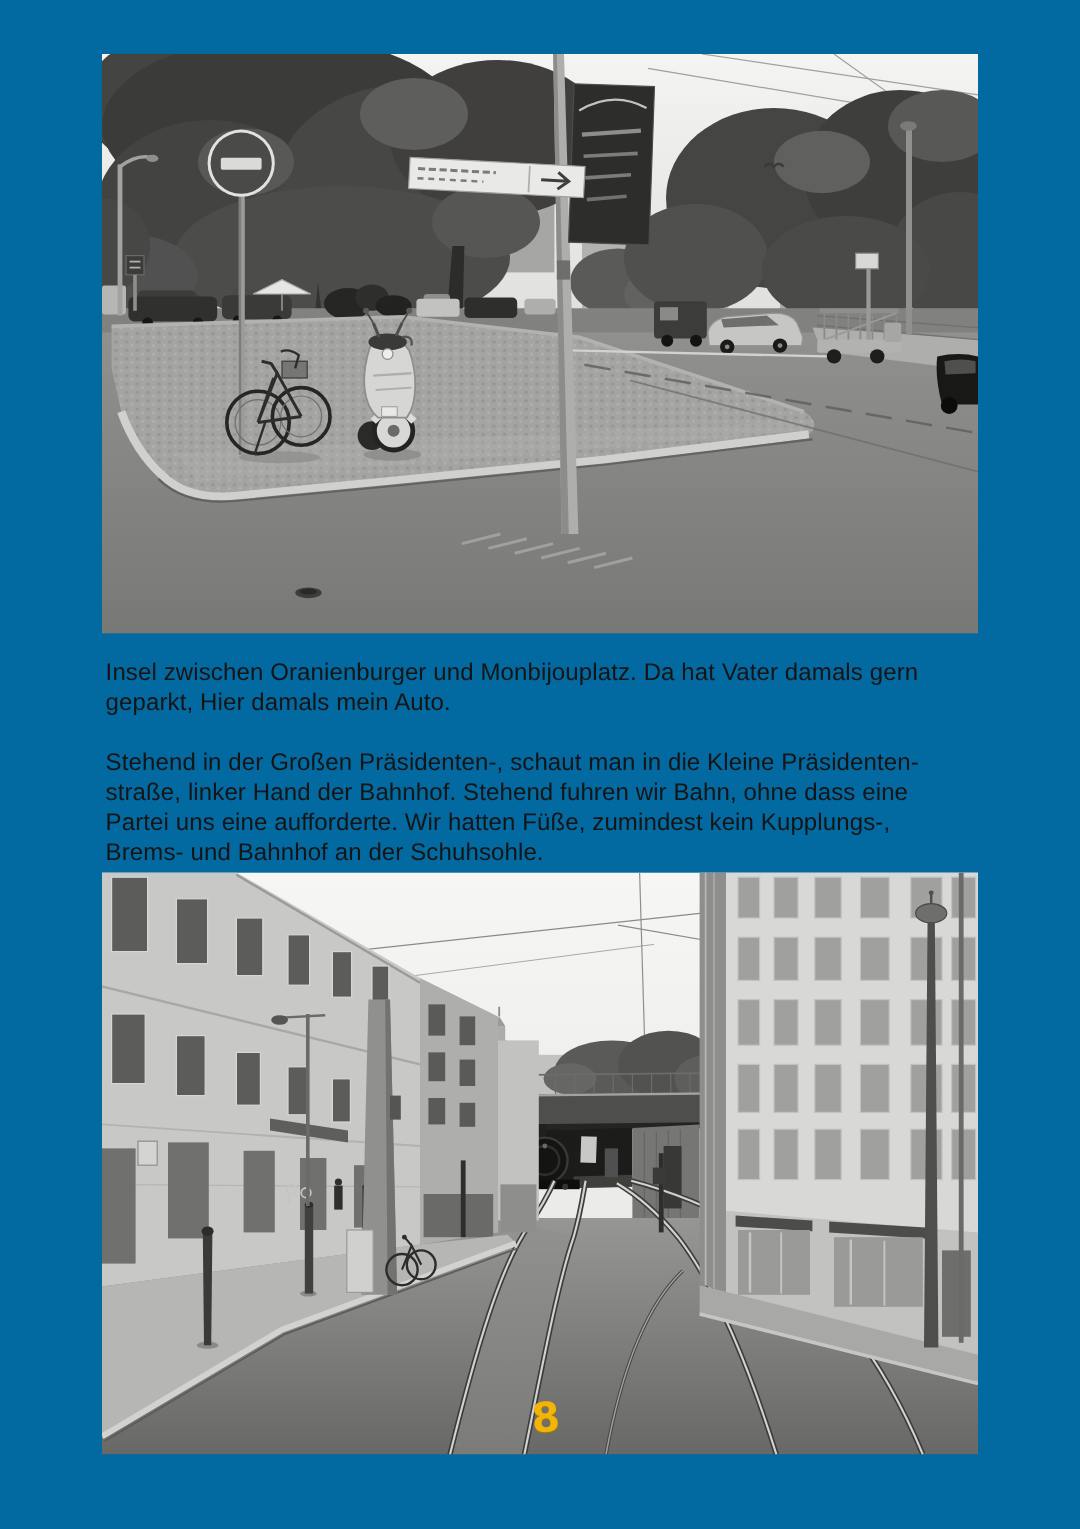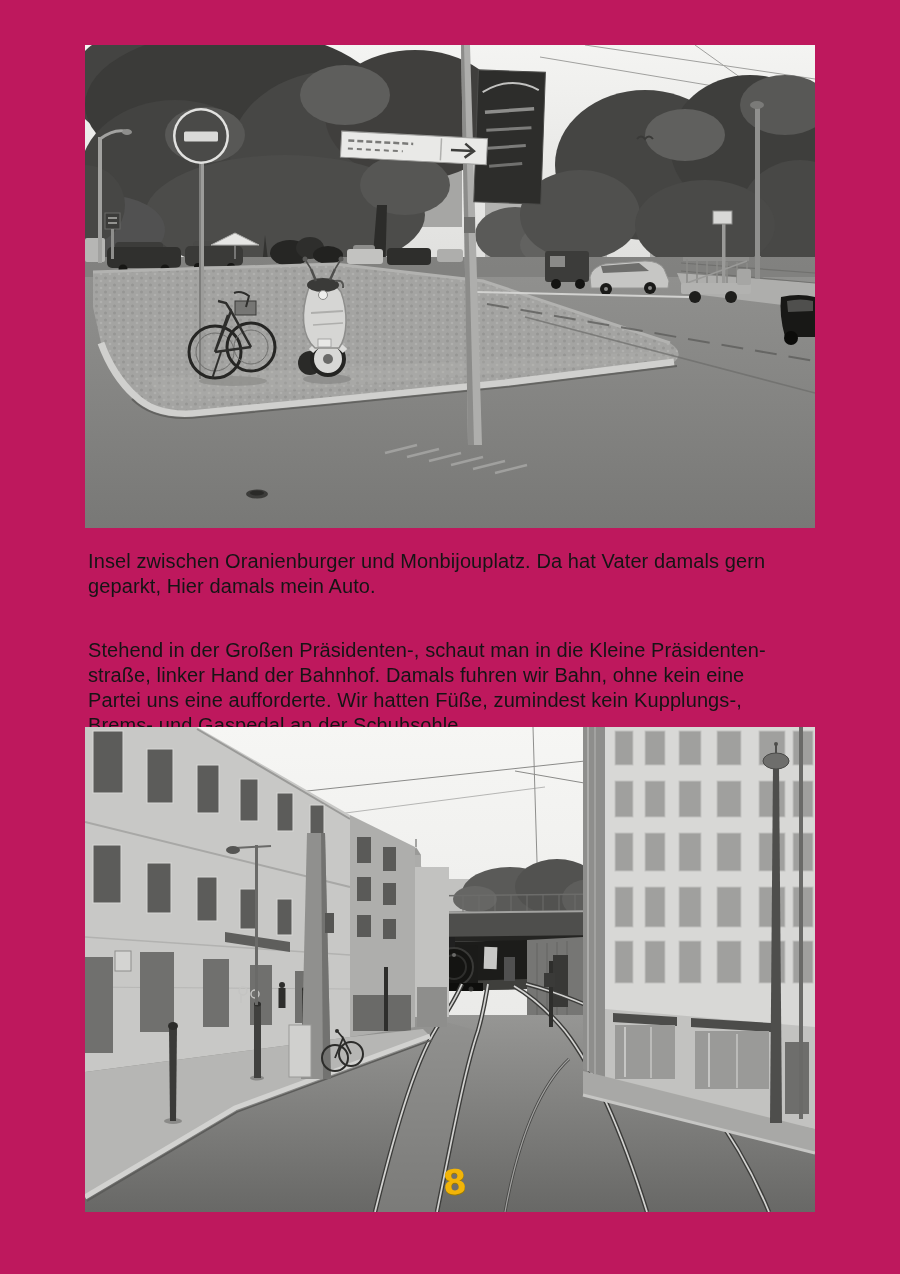--- a/index.html
+++ b/index.html
@@ -1,24 +1,24 @@
 <!DOCTYPE html>
 <html><head>
 <meta charset="utf-8">
 <style>
   html,body{margin:0;padding:0;background:#ffffff;}
-  .page{position:relative;width:900px;height:1274px;background:#be185d;overflow:hidden;
+  .page{position:relative;width:900px;height:1274px;background:#0369a1;overflow:hidden;
         font-family:"Liberation Sans",sans-serif;}
   figure.photo{margin:0;position:absolute;line-height:0;}
   .photo-top{left:85px;top:45px;}
   .photo-bottom{left:85px;top:727px;}
   .textblock{position:absolute;left:88px;top:549px;width:716px;color:#151515;
              font-size:20px;line-height:25px;letter-spacing:0.1px;}
   .para{margin:0;white-space:nowrap;}
-  .para + .para{margin-top:39px;}
+  .para + .para{margin-top:25px;}
   .line{display:block;}
   .page-number{position:absolute;left:443px;top:1162px;z-index:5;
                font-family:"DejaVu Sans",sans-serif;font-weight:bold;font-size:34px;
                transform:rotate(-4deg);text-shadow:0 1px 0 #9c7a00;}
 </style>
 </head>
 <body>
 
 <div class="page">
 
@@ -271,23 +271,23 @@
     </svg>
   </figure>
 
   <div class="textblock">
     <p class="para">
       <span class="line">Insel zwischen Oranienburger und Monbijouplatz. Da hat Vater damals gern</span>
       <span class="line">geparkt, Hier damals mein Auto.</span>
     </p>
     <p class="para">
       <span class="line">Stehend in der Großen Präsidenten-, schaut man in die Kleine Präsidenten-</span>
-      <span class="line">straße, linker Hand der Bahnhof. Damals fuhren wir Bahn, ohne kein eine</span>
+      <span class="line">straße, linker Hand der Bahnhof. Stehend fuhren wir Bahn, ohne dass eine</span>
       <span class="line">Partei uns eine aufforderte. Wir hatten Füße, zumindest kein Kupplungs-,</span>
-      <span class="line">Brems- und Gaspedal an der Schuhsohle.</span>
+      <span class="line">Brems- und Bahnhof an der Schuhsohle.</span>
     </p>
   </div>
 
   <figure class="photo photo-bottom">
     <svg width="730" height="485" viewBox="0 0 730 485" xmlns="http://www.w3.org/2000/svg">
       <defs>
         <linearGradient id="skyB" x1="0" y1="0" x2="0" y2="1">
           <stop offset="0" stop-color="#f6f6f4"></stop>
             <stop offset="1" stop-color="#eaeae8"></stop>
         </linearGradient>

